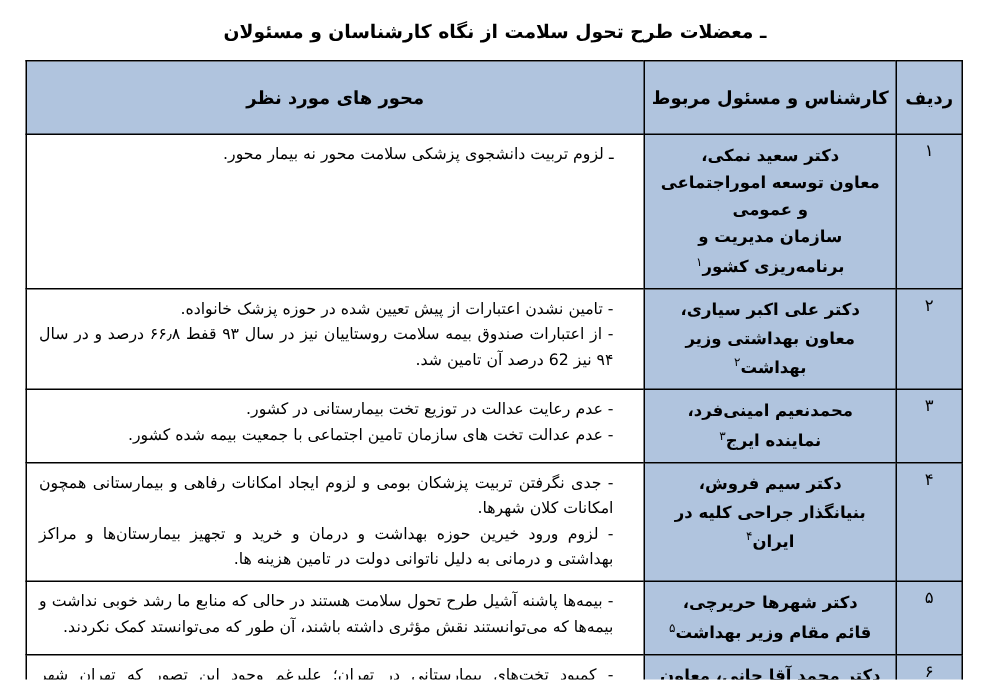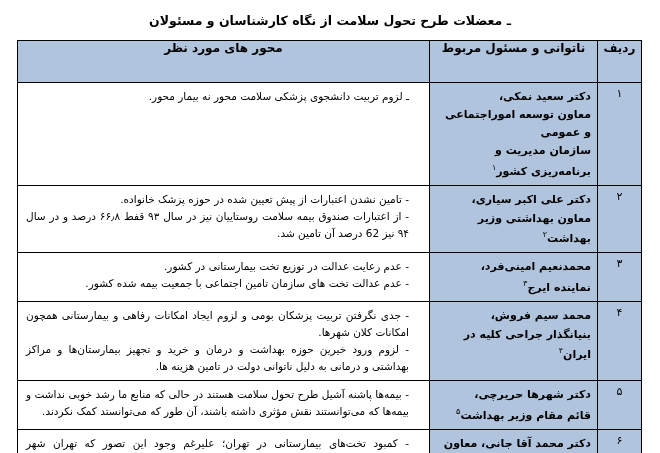--- a/index.html
+++ b/index.html
@@ -57,31 +57,32 @@
   col.c-name  { width: 168px; }
   col.c-axes  { width: 412px; }
 
   thead th {
     background: #b0c4de;
     text-align: center;
     vertical-align: middle;
     font-size: 12px;
     font-weight: bold;
     height: 42px;
-    padding: 0 3px;
+    padding: 17px 3px;
   }
   td.num {
     background: #b0c4de;
     text-align: center;
     font-size: 11px;
     padding: 4px 2px 4px 2px;
     vertical-align: top;
   }
   td.name {
     background: #b0c4de;
+    text-align: center;
     vertical-align: middle;
     font-size: 11px;
     font-weight: bold;
     line-height: 1.65;
     padding: 5px 6px;
   }
   td.axes {
     background: #ffffff;
     text-align: justify;
     text-align-last: right;
@@ -116,21 +117,21 @@
   <div class="table-wrap">
     <table class="main">
       <colgroup>
         <col class="c-num">
         <col class="c-name">
         <col class="c-axes">
       </colgroup>
       <thead>
         <tr>
           <th>ردیف</th>
-          <th>ناتوانی و مسئول مربوط</th>
+          <th>کارشناس و مسئول مربوط</th>
           <th>محور های مورد نظر</th>
         </tr>
       </thead>
       <tbody id="tbody">
           <tr>
             <td class="num">۱</td>
             <td class="name"><span>دکتر سعید نمکی،</span><br><span>معاون توسعه اموراجتماعی و عمومی</span><br><span>سازمان مدیریت و برنامه‌ریزی کشور</span><sup class="fn">۱</sup></td>
             <td class="axes">
               <span class="line">ـ لزوم تربیت دانشجوی پزشکی سلامت محور نه بیمار محور.</span>
             </td>
@@ -146,21 +147,21 @@
           <tr>
             <td class="num">۳</td>
             <td class="name"><span>محمدنعیم امینی‌فرد،</span><br><span>نماینده ایرج</span><sup class="fn">۳</sup></td>
             <td class="axes">
               <span class="line">- عدم رعایت عدالت در توزیع تخت  بیمارستانی در کشور.</span>
               <span class="line">- عدم عدالت تخت های سازمان تامین اجتماعی با جمعیت بیمه شده کشور.</span>
             </td>
           </tr>
           <tr>
             <td class="num">۴</td>
-            <td class="name"><span>محمد سیم فروش،</span><br><span>بنیانگذار جراحی کلیه در ایران</span><sup class="fn">۴</sup></td>
+            <td class="name"><span>دکتر سیم فروش،</span><br><span>بنیانگذار جراحی کلیه در ایران</span><sup class="fn">۴</sup></td>
             <td class="axes">
               <span class="line">- جدی نگرفتن تربیت پزشکان بومی و لزوم ایجاد امکانات رفاهی و بیمارستانی همچون امکانات کلان شهرها.</span>
               <span class="line">- لزوم ورود خیرین حوزه بهداشت و درمان و خرید و تجهیز بیمارستان‌ها و مراکز بهداشتی و درمانی به دلیل ناتوانی دولت در تامین هزینه ها.</span>
             </td>
           </tr>
           <tr>
             <td class="num">۵</td>
             <td class="name"><span>دکتر شهرها حریرچی،</span><br><span>قائم مقام وزیر بهداشت</span><sup class="fn">۵</sup></td>
             <td class="axes">
               <span class="line">- بیمه‌ها پاشنه آشیل طرح تحول سلامت هستند در حالی که منابع ما رشد خوبی نداشت و بیمه‌ها که می‌توانستند نقش مؤثری داشته باشند، آن طور که می‌توانستد کمک نکردند.</span>

